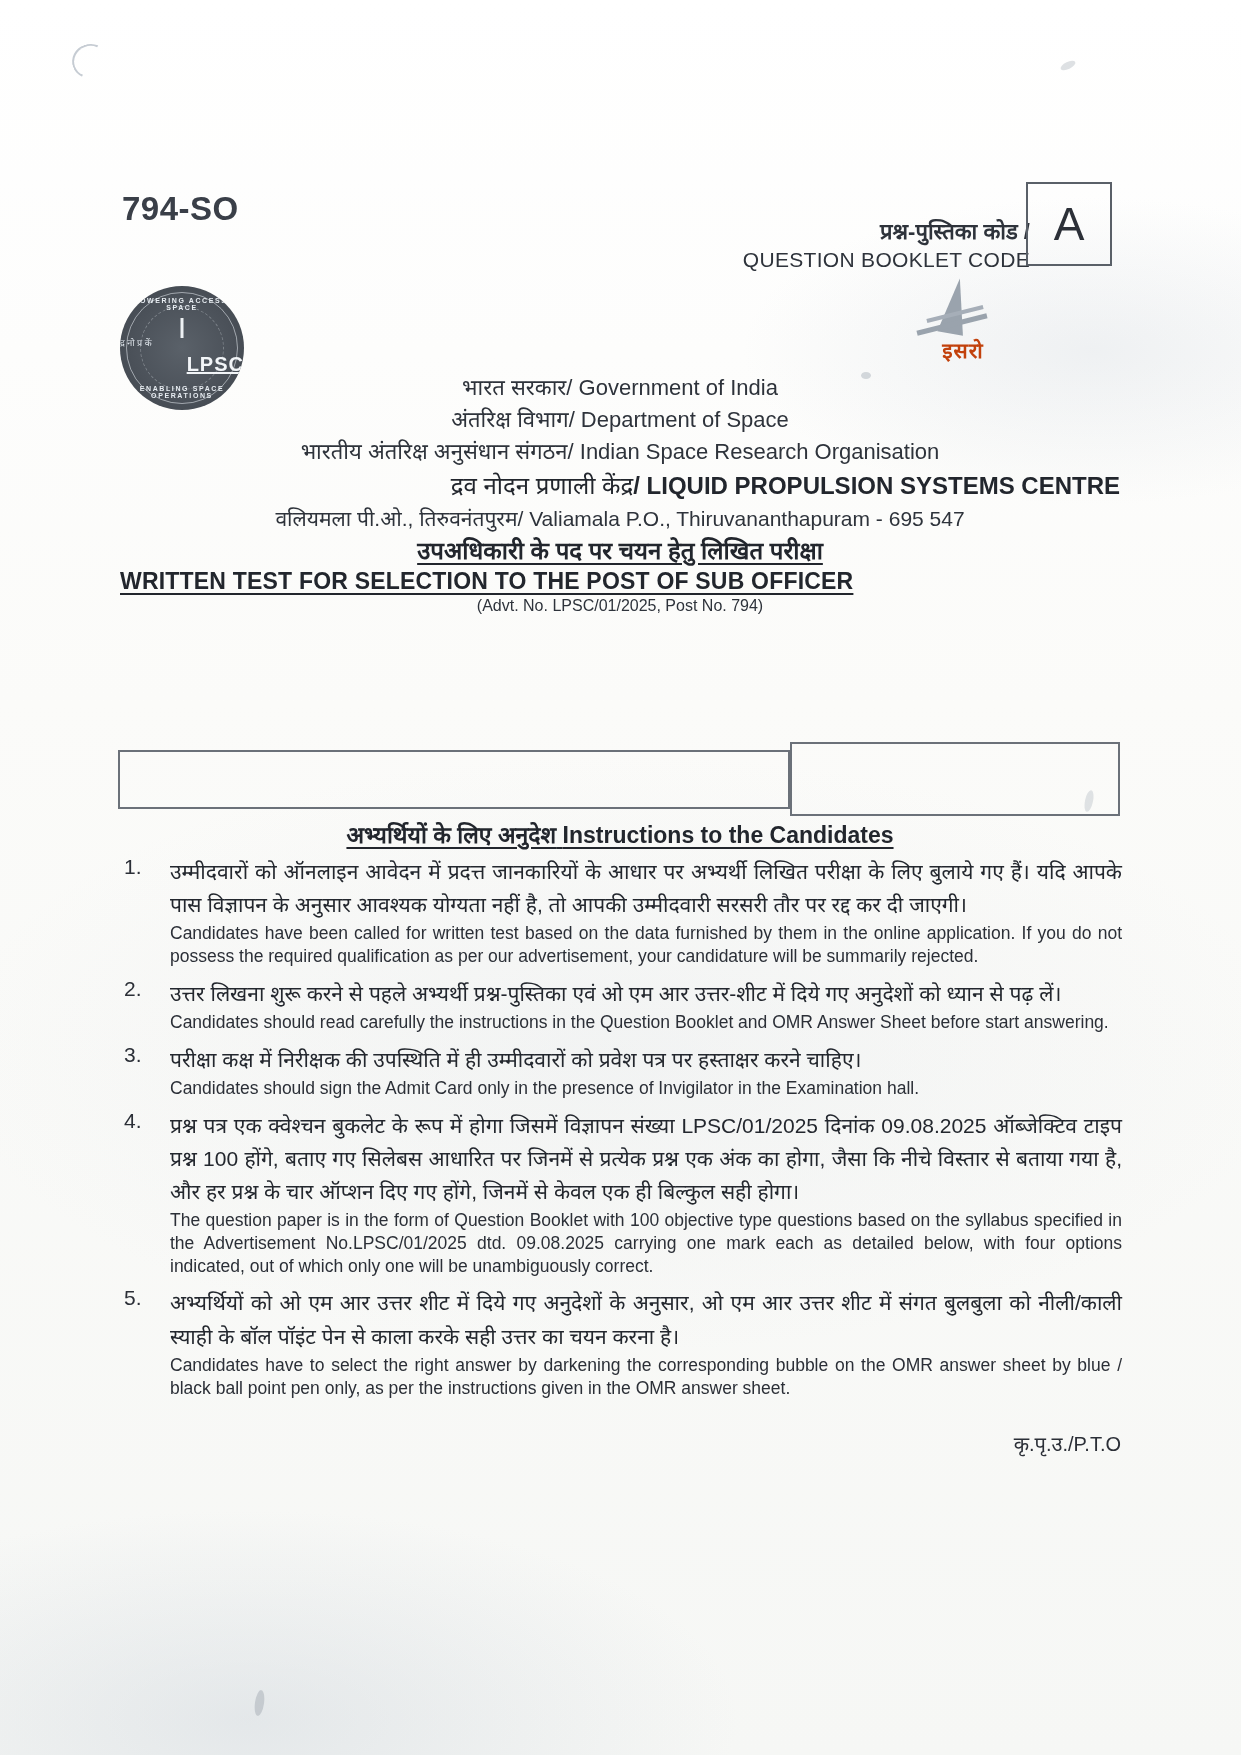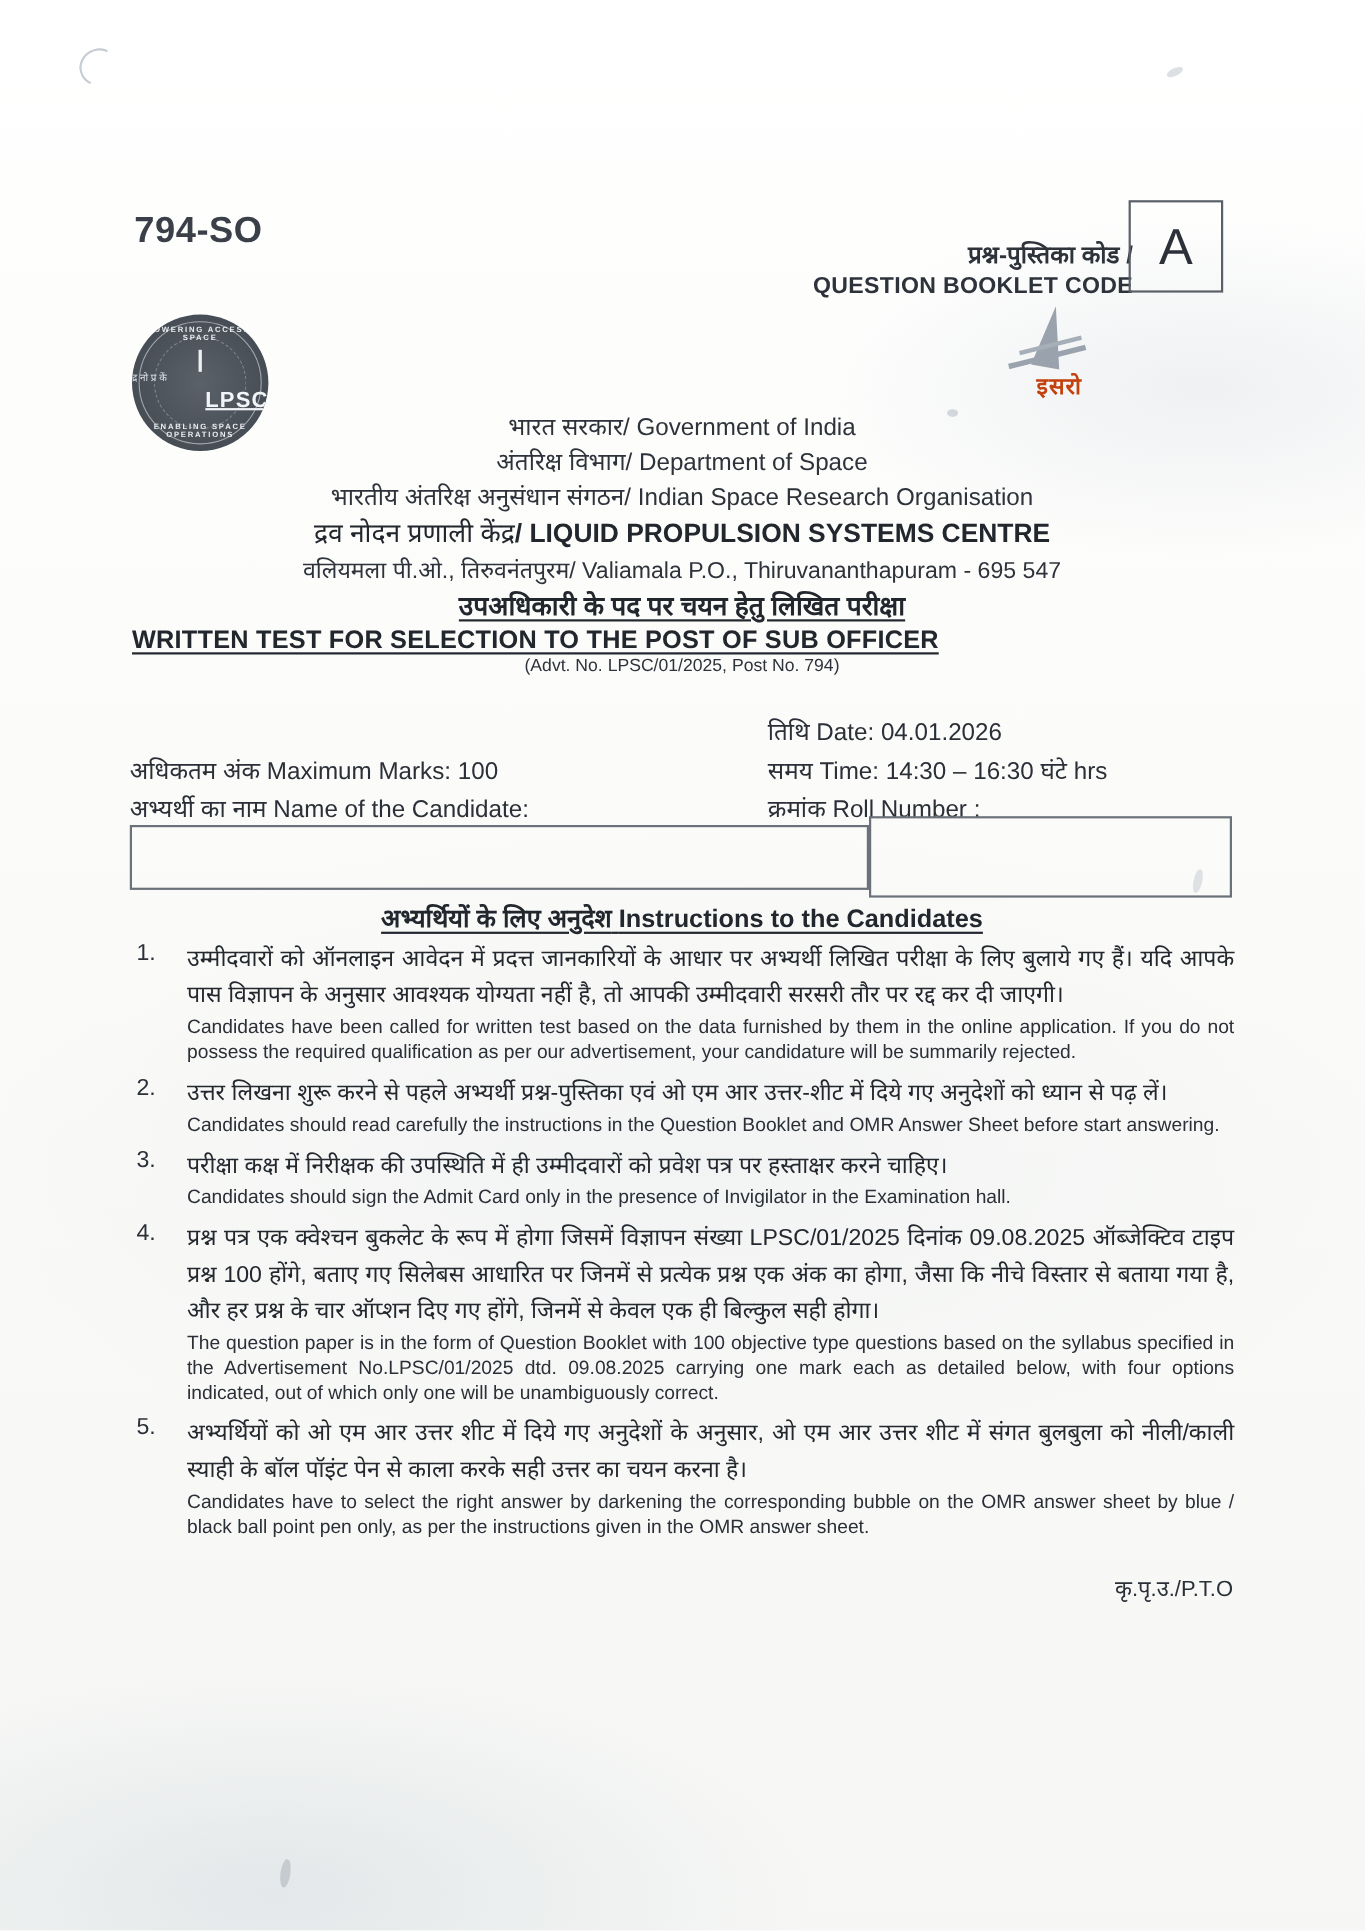--- a/index.html
+++ b/index.html
@@ -37,21 +37,21 @@
   .smudge4{position:absolute;left:861px;top:372px;width:10px;height:7px;background:rgba(165,172,182,.45);border-radius:50%;}
 
   
   .booklet-no{
     position:absolute;left:122px;top:190px;
     font-size:33px;font-weight:bold;letter-spacing:.5px;
     color:#3a3f48;
   }
   .qbc-wrap{position:absolute;left:680px;top:196px;width:350px;text-align:right;}
   .qbc-hi{font-size:22px;line-height:1.25;color:#2e333b;font-weight:bold;margin-top:22px;}
-  .qbc-en{font-size:21px;line-height:1.3;font-weight:bold;letter-spacing:.3px;color:#2e333b;}
+  .qbc-en{font-size:21px;line-height:1.3;font-weight:normal;letter-spacing:.3px;color:#2e333b;}
   .qbc-box{
     position:absolute;left:1026px;top:182px;width:82px;height:80px;
     border:2px solid #5a6068;
     display:flex;align-items:center;justify-content:center;
   }
   .qbc-box span{font-size:46px;font-weight:400;color:#2c3038;}
 
   
   .lpsc-logo{
     position:absolute;left:120px;top:286px;width:124px;height:124px;
@@ -99,21 +99,21 @@
     position:absolute;left:28px;top:34px;width:58px;height:4px;background:#a6aeb8;transform:rotate(-14deg);
   }
   .isro-logo .word{
     position:absolute;left:0;top:58px;width:130px;text-align:center;
     font-size:21px;font-weight:bold;color:#c2410c;letter-spacing:1px;
   }
 
   
   .org{position:absolute;left:120px;top:372px;width:1000px;text-align:center;}
   .org .l1,.org .l2,.org .l3,.org .l5{font-size:22px;line-height:1.45;color:#2e333b;}
-  .org .l4{font-size:24px;line-height:1.5;color:#22262d;}
+  .org .l4{font-size:24px;line-height:1.5;color:#22262d;text-align:right;}
   .org .l4 b{font-weight:bold;}
   .org .l5{font-size:21px;}
 
   .title-hi{
     position:absolute;left:120px;top:533px;width:1000px;text-align:center;
     font-size:24px;font-weight:bold;color:#22262d;
   }
   .title-hi u,.title-en u{text-decoration:underline;text-underline-offset:4px;}
   .title-en{
     position:absolute;left:120px;top:568px;width:1000px;
@@ -211,33 +211,20 @@
   </div>
 
   <div class="title-hi">
     <u>उपअधिकारी  के पद  पर  चयन  हेतु  लिखित  परीक्षा</u>
   </div>
   <div class="title-en">
     <u>WRITTEN TEST FOR SELECTION TO THE POST OF SUB OFFICER</u>
   </div>
   <div class="advt">(Advt. No. LPSC/01/2025, Post No. 794)</div>
 
-  <div class="meta">
-    <div class="row right-only">
-      <div class="rt">तिथि Date: 04.01.2026</div>
-    </div>
-    <div class="row">
-      <div>अधिकतम  अंक Maximum Marks: 100</div>
-      <div class="rt">समय Time: 14:30 – 16:30 घंटे hrs</div>
-    </div>
-    <div class="row">
-      <div>अभ्यर्थी का नाम Name of the Candidate:</div>
-      <div class="rt">क्रमांक Roll Number :</div>
-    </div>
-  </div>
 
   <div class="fieldboxes">
     <div class="box-name"></div>
     <div class="box-roll"></div>
   </div>
 
   <div class="instr-head">
     <u><span>अभ्यर्थियों  के  लिए  अनुदेश</span>
     <span>Instructions to the Candidates</span></u>
   </div>

